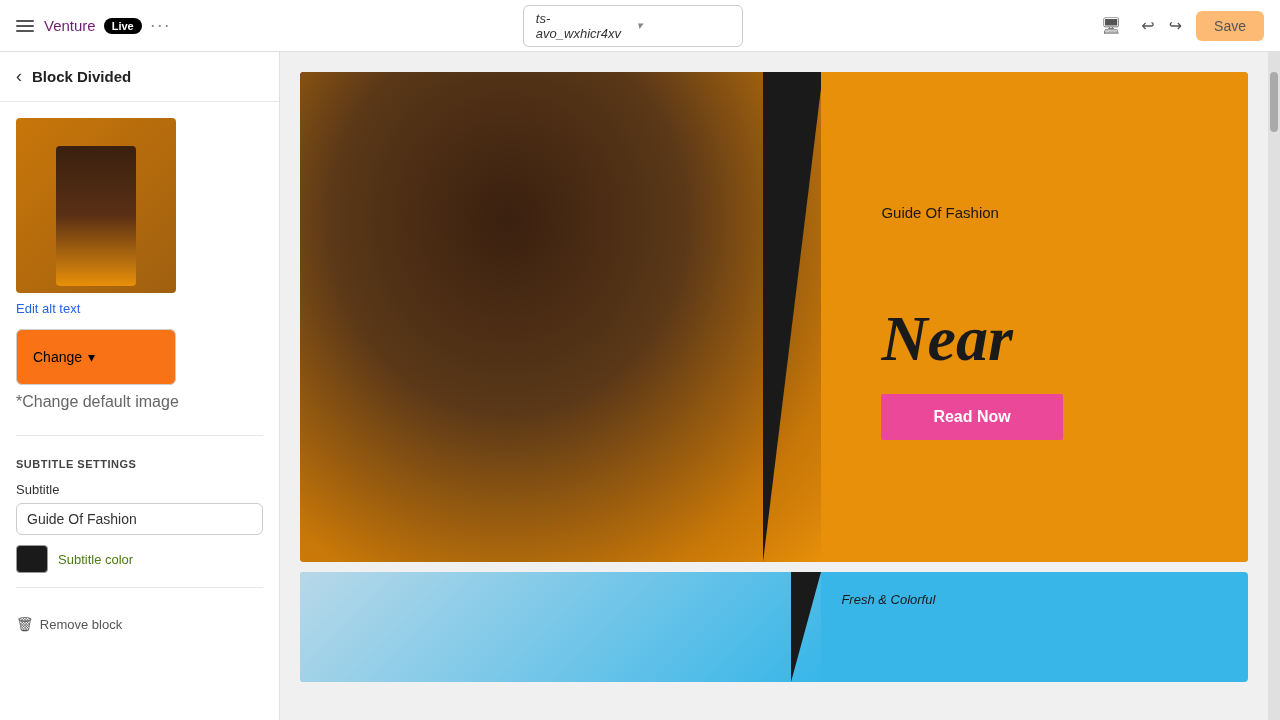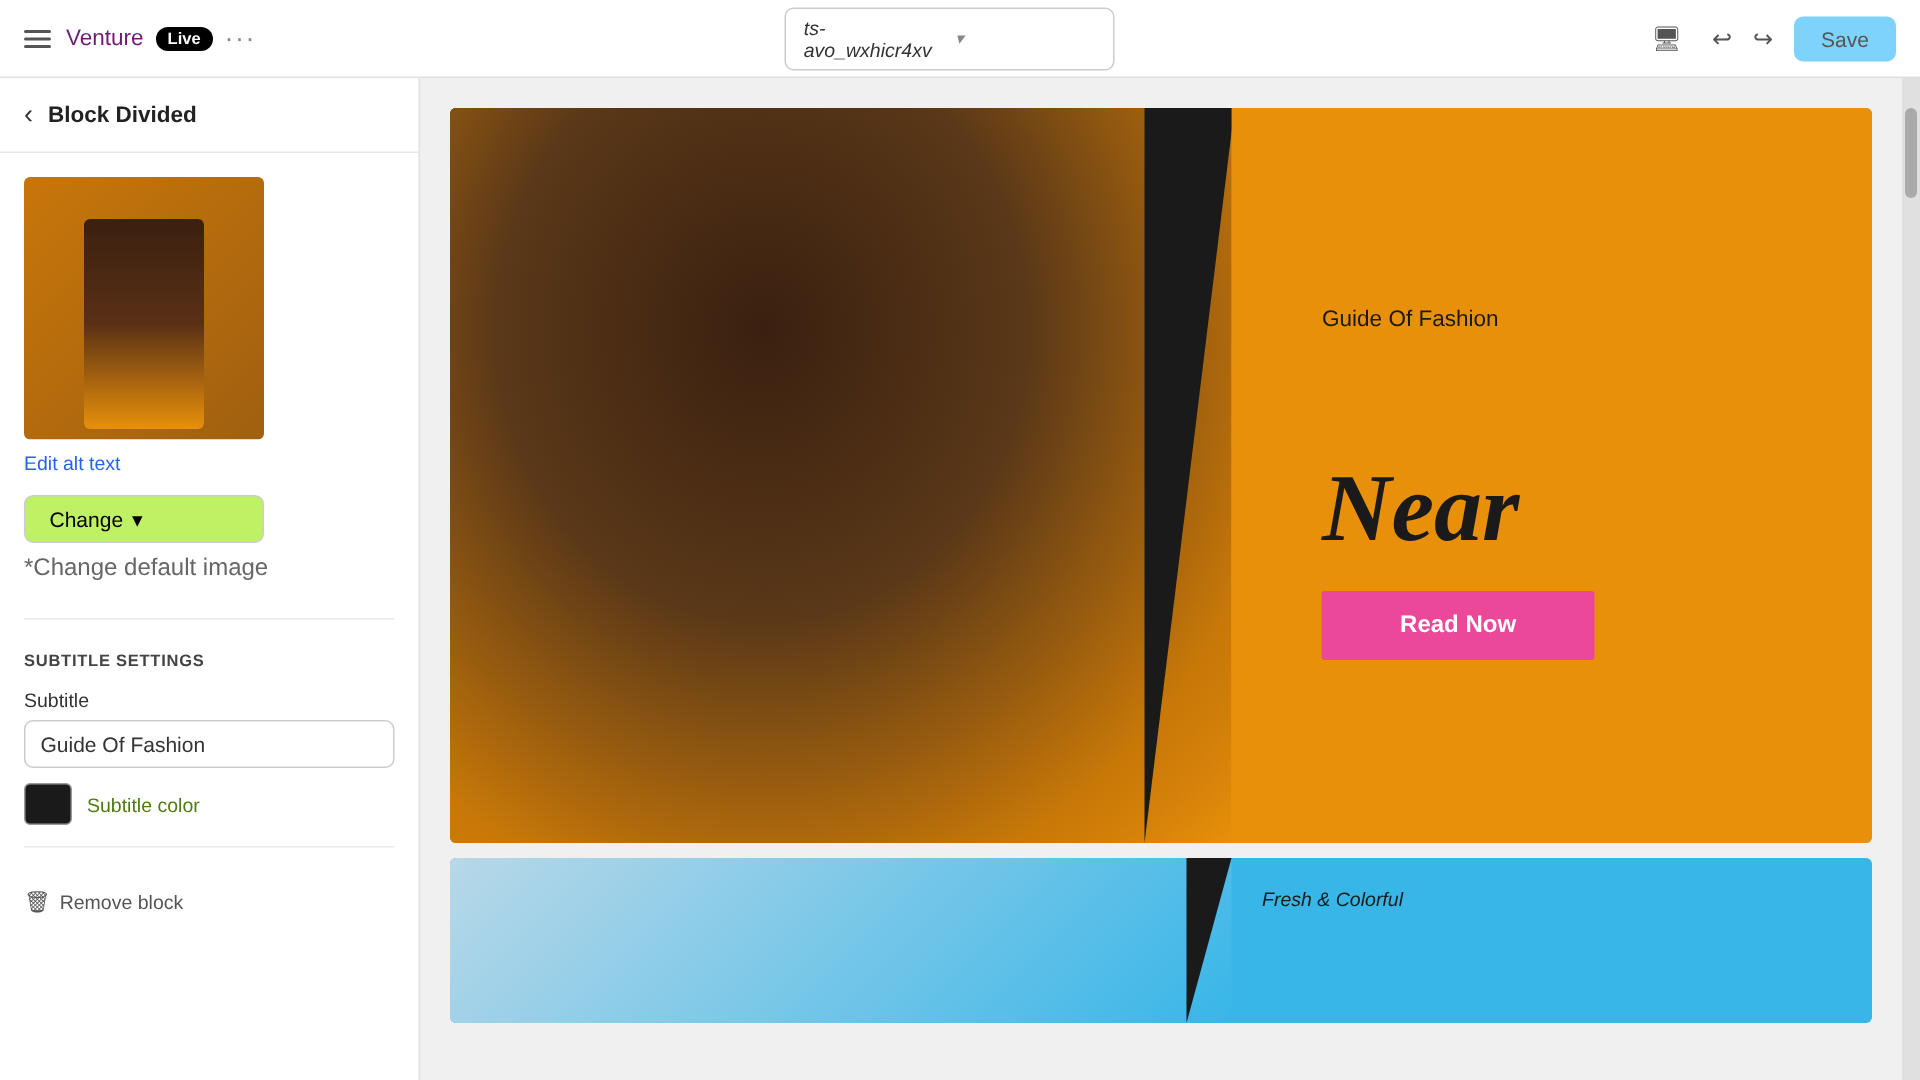--- a/index.html
+++ b/index.html
@@ -27,21 +27,21 @@
     .url-selector {
       display: flex; align-items: center; gap: 8px;
       border: 1px solid #ccc; border-radius: 6px;
       padding: 5px 12px; background: #fff; cursor: pointer; min-width: 220px;
     }
     .url-selector span { font-size: 13px; color: #333; flex: 1; font-style: italic; }
     .url-selector .chevron { color: #888; font-size: 11px; }
     .topbar-right { display: flex; align-items: center; gap: 8px; }
     .icon-btn { background: none; border: none; cursor: pointer; padding: 6px; color: #555; font-size: 16px; border-radius: 4px; }
     .undo-redo { display: flex; gap: 2px; }
-    .save-btn { background: #7dd3fc; border: none; padding: 7px 18px; border-radius: 6px; font-size: 14px; cursor: pointer; color: #555; }
+    .save-btn { background: #fdba74; border: none; padding: 7px 18px; border-radius: 6px; font-size: 14px; cursor: pointer; color: #555; }
 
     
     .main-layout { display: flex; flex: 1; overflow: hidden; }
 
     
     .sidebar {
       width: 280px;
       background: #fff;
       border-right: 1px solid #e0e0e0;
       overflow-y: auto;
@@ -73,21 +73,21 @@
     .image-thumb-person {
       width: 80px; height: 140px;
       background: linear-gradient(180deg, #3a2010 0%, #5a3015 50%, #e8900a 100%);
       border-radius: 4px;
       margin-top: 20px;
     }
     .edit-alt-text { color: #2563eb; font-size: 13px; cursor: pointer; margin-top: 8px; display: inline-block; }
     .change-btn {
       display: flex; align-items: center; gap: 6px;
       border: 1px solid #ccc; border-radius: 6px;
-      padding: 7px 16px; background: #bef264; cursor: pointer;
+      padding: 19px 16px; background: #f97316; cursor: pointer;
       font-size: 14px; margin-top: 12px; width: 160px;
     }
     .change-default-label { font-size: 16px; color: #666; margin-top: 8px; }
 
     .sidebar-divider { height: 1px; background: #e8e8e8; margin: 8px 16px; }
 
     
     .settings-section { padding: 14px 16px 0; }
     .section-label { font-size: 11px; font-weight: 700; color: #444; letter-spacing: 0.5px; text-transform: uppercase; margin-bottom: 12px; }
     .field-label { font-size: 13px; color: #333; margin-bottom: 6px; font-weight: 500; }

